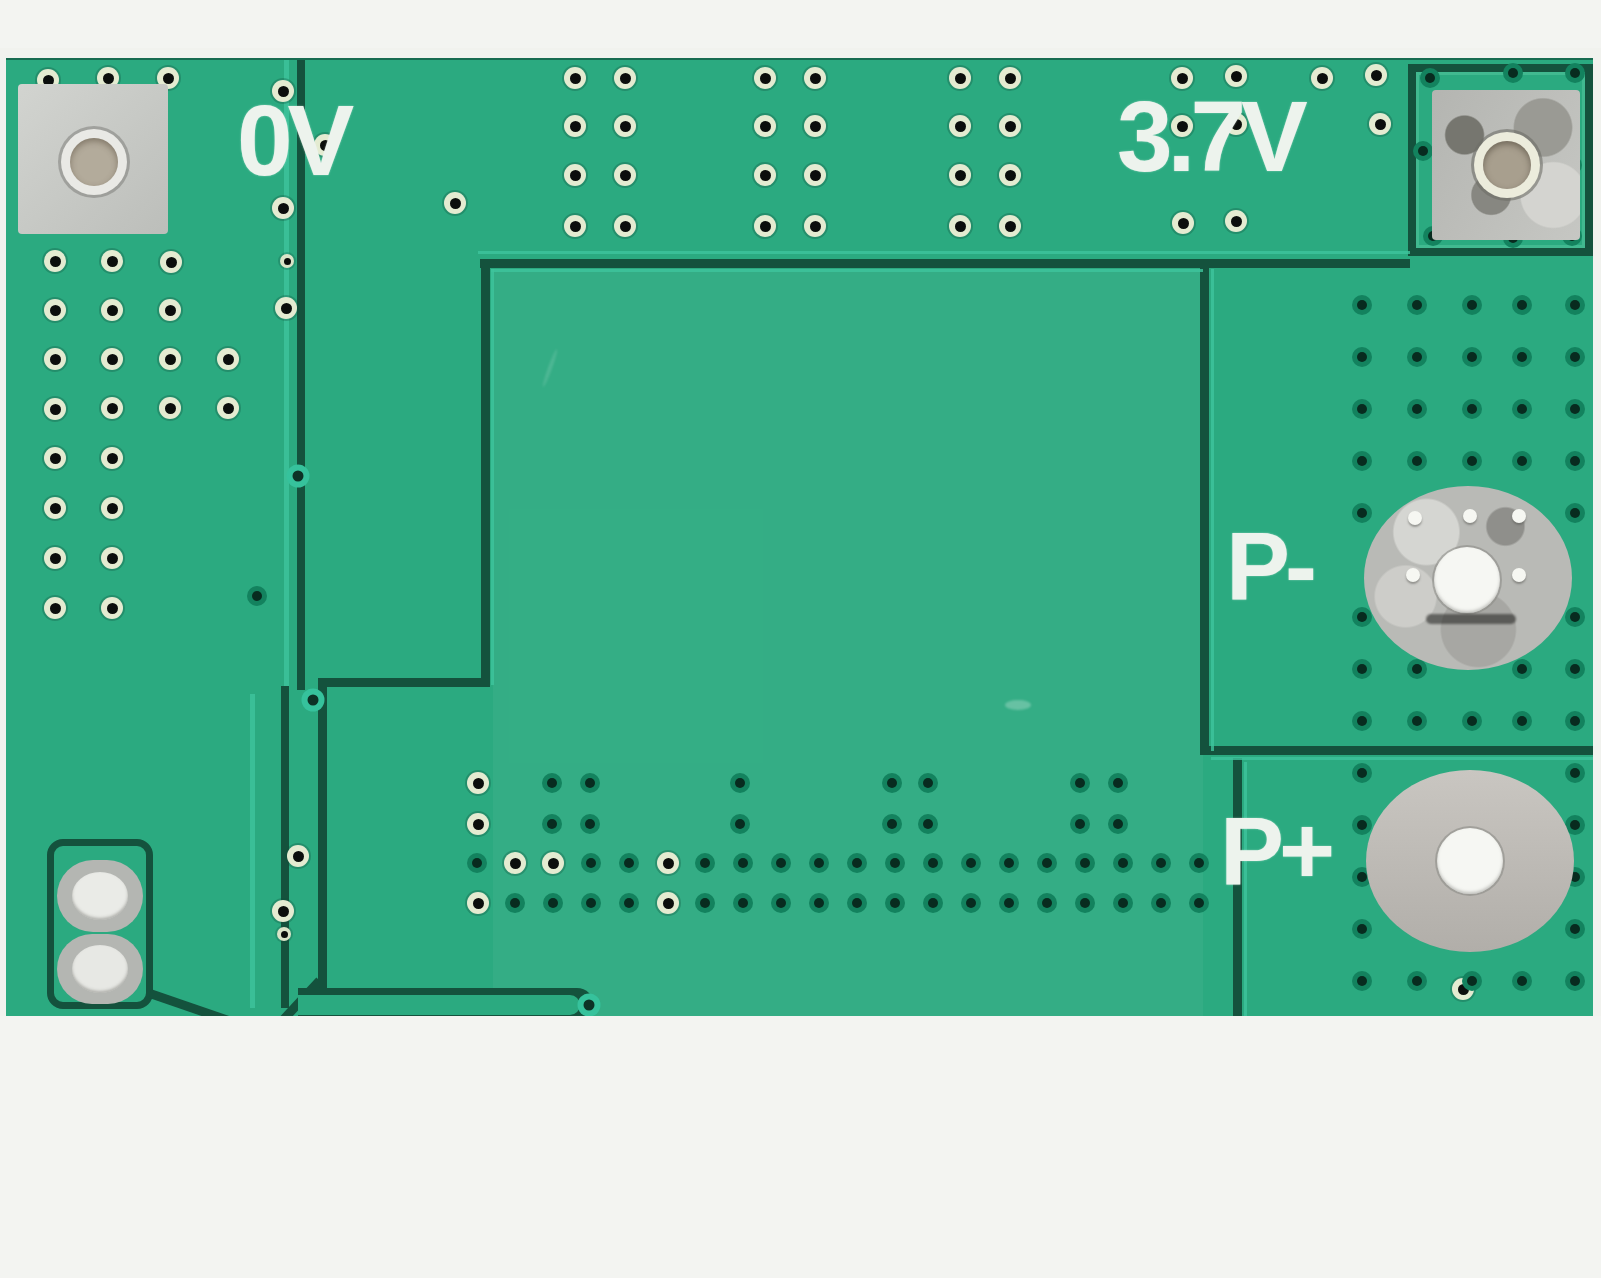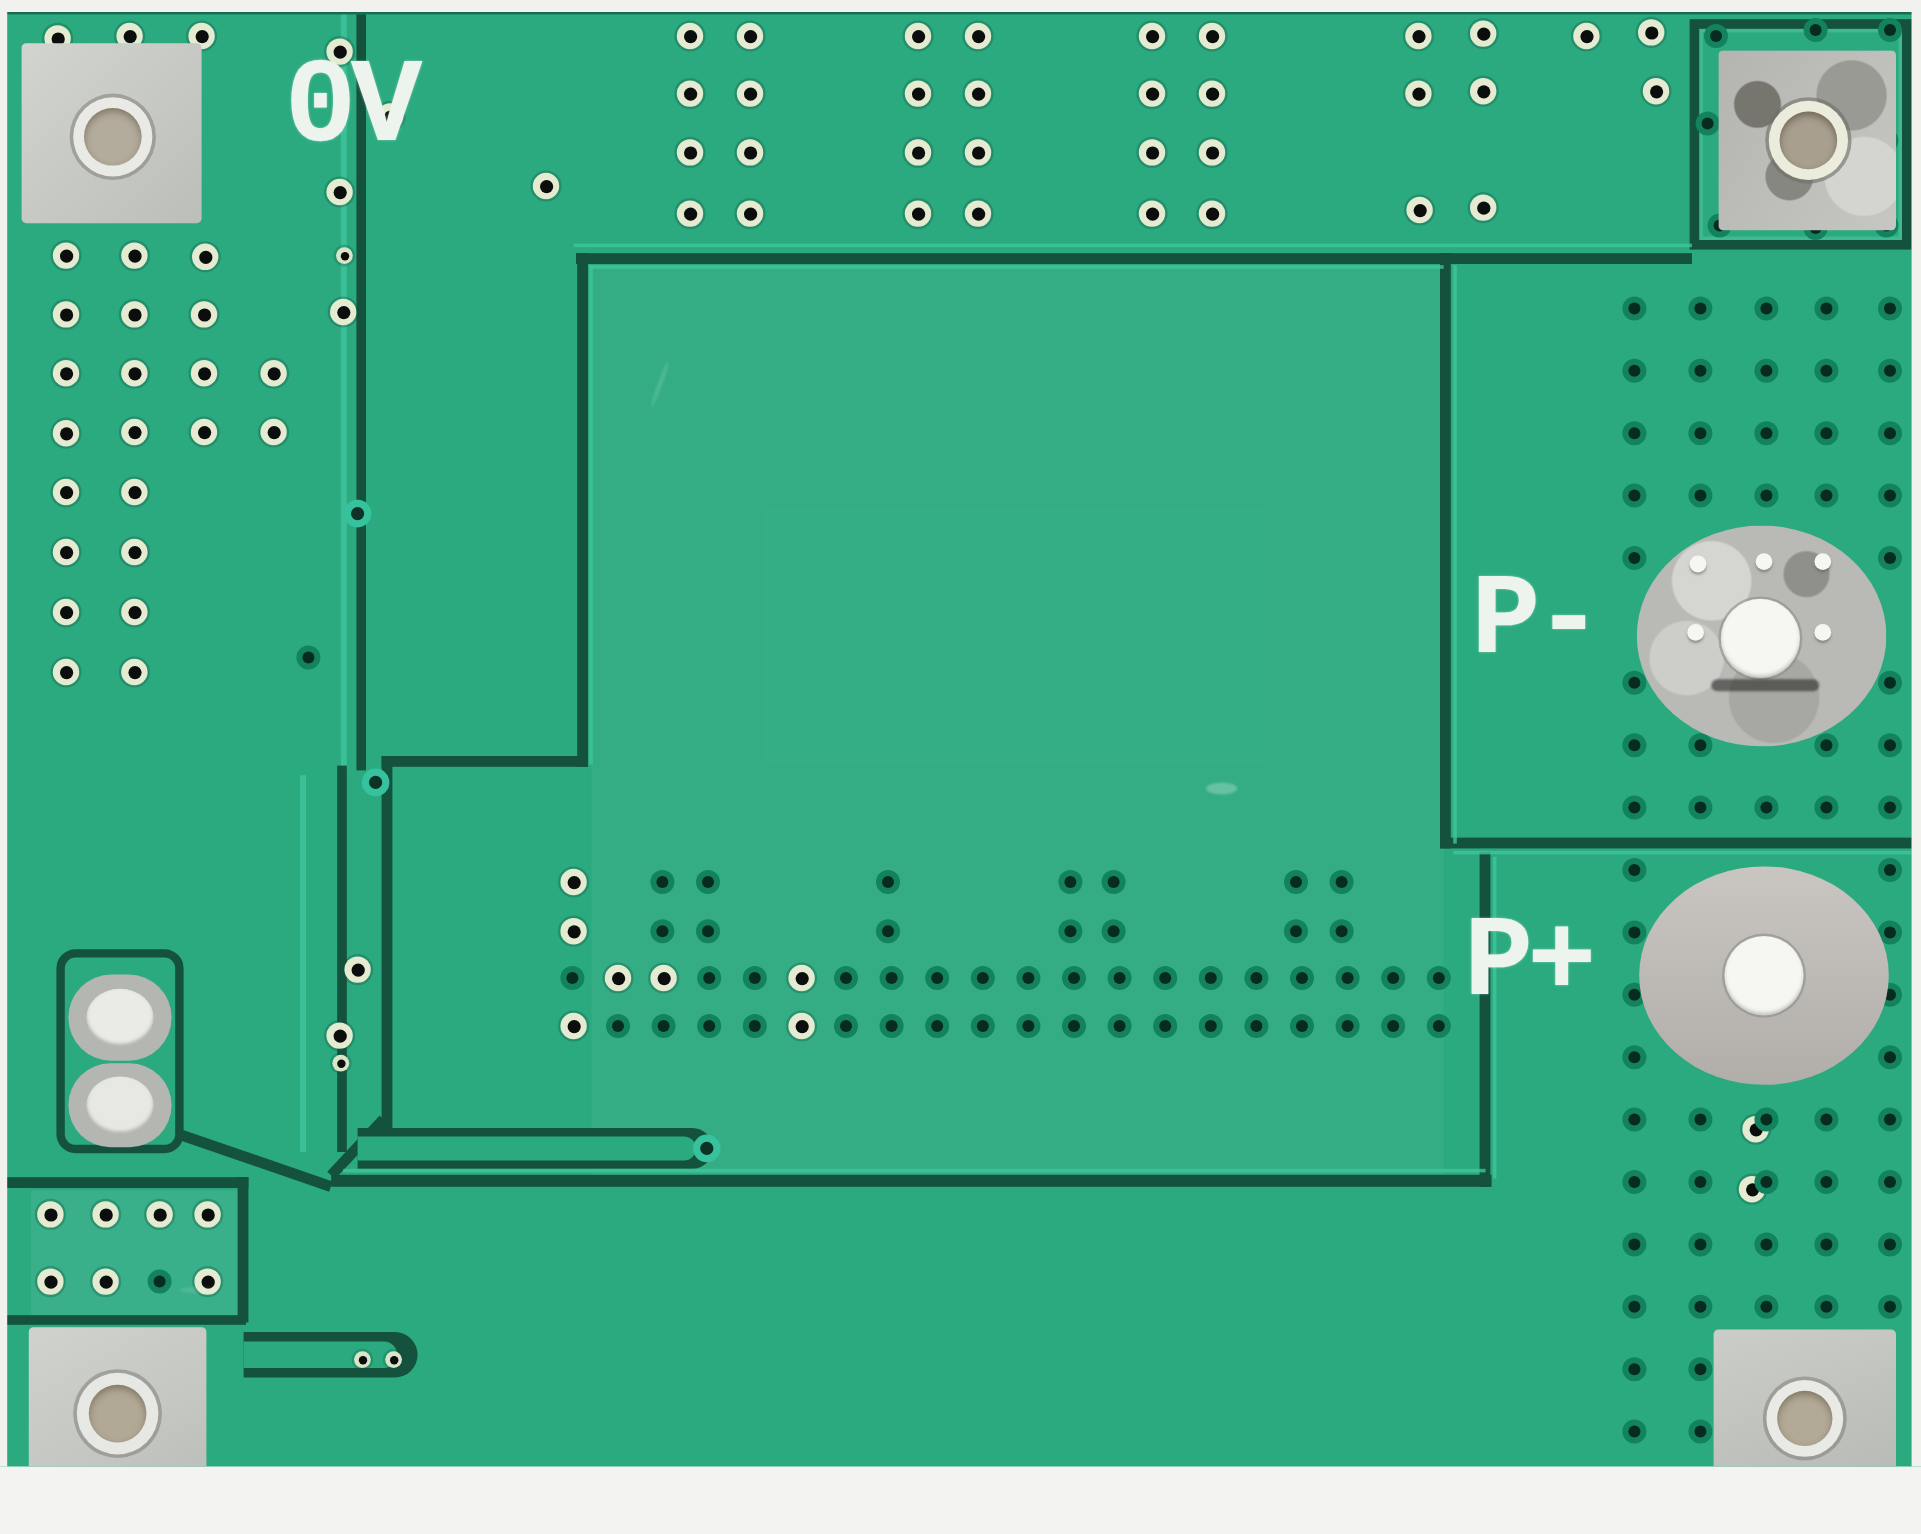--- a/index.html
+++ b/index.html
@@ -1,17 +1,17 @@
 <!DOCTYPE html>
 <html><head>
 <meta charset="utf-8">
 <style>
   html,body{margin:0;padding:0;background:#f3f4f1;}
-  .stage{position:relative;width:1601px;height:1222px;overflow:hidden;
-         font-family:Liberation Mono, monospace;}
+  .stage{position:relative;width:1601px;height:968px;overflow:hidden;
+         font-family:Liberation Sans, sans-serif;margin-top:48px;}
   .board{position:absolute;left:0;top:0;width:1601px;height:1278px;background:#2baa80;}
   .abs{position:absolute;}
   .tint{background:rgba(255,255,255,0.045);}
   .ltrect{background:rgba(255,255,255,0.07);}
   .trace{background:#14523d;}
   .light{background:#3ec49c;opacity:.8;}
   .tracebox{border:8px solid #14523d;box-sizing:border-box;background:transparent;
             box-shadow:inset 0 0 0 3px rgba(130,230,190,.25);}
   .tracecap{background:#14523d;border-radius:0 19px 19px 0;}
   .tracecapin{background:#2baa80;border-radius:0 12px 12px 0;}
@@ -778,20 +778,21 @@
 
     <div id="paddots">
         <div class="paddot" style="left: 1415px; top: 470px;"></div>
         <div class="paddot" style="left: 1470px; top: 468px;"></div>
         <div class="paddot" style="left: 1519px; top: 468px;"></div>
         <div class="paddot" style="left: 1413px; top: 527px;"></div>
         <div class="paddot" style="left: 1519px; top: 527px;"></div>
       </div>
 
     <div class="silk" style="left:237px;top:42px;font-size:100px;">0V</div>
+    <div class="silk" style="left:1117px;top:38px;font-size:100px;">3.7V</div>
     <div class="silk" style="left:1226px;top:470px;font-size:96px;">P-</div>
     <div class="silk" style="left:1220px;top:755px;font-size:96px;">P+</div>
 
     <div class="smudge" style="left:1005px;top:652px;width:26px;height:10px;"></div>
     <div class="smudge" style="left:548px;top:300px;width:4px;height:40px;transform:rotate(20deg);opacity:.5;"></div>
     <div class="smudge" style="left:150px;top:1072px;width:30px;height:6px;opacity:.4;"></div>
   </div>
 
   <div class="edge" style="left:0;top:10px;width:1601px;height:2px;"></div>
   <div class="edge" style="left:0;top:1258px;width:1601px;height:4px;"></div>

